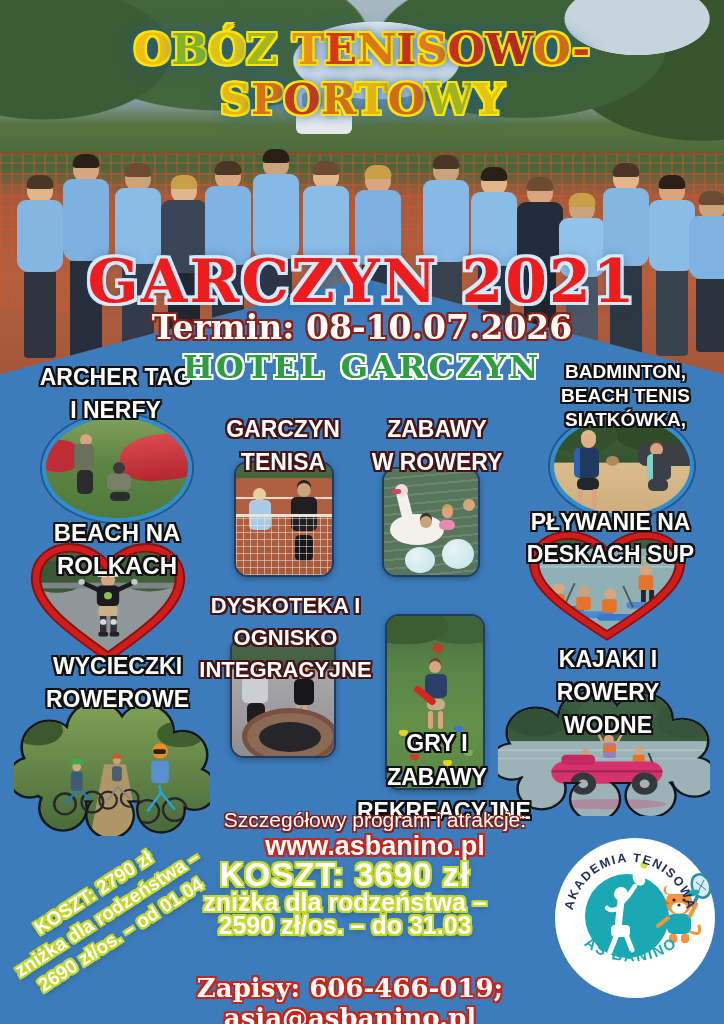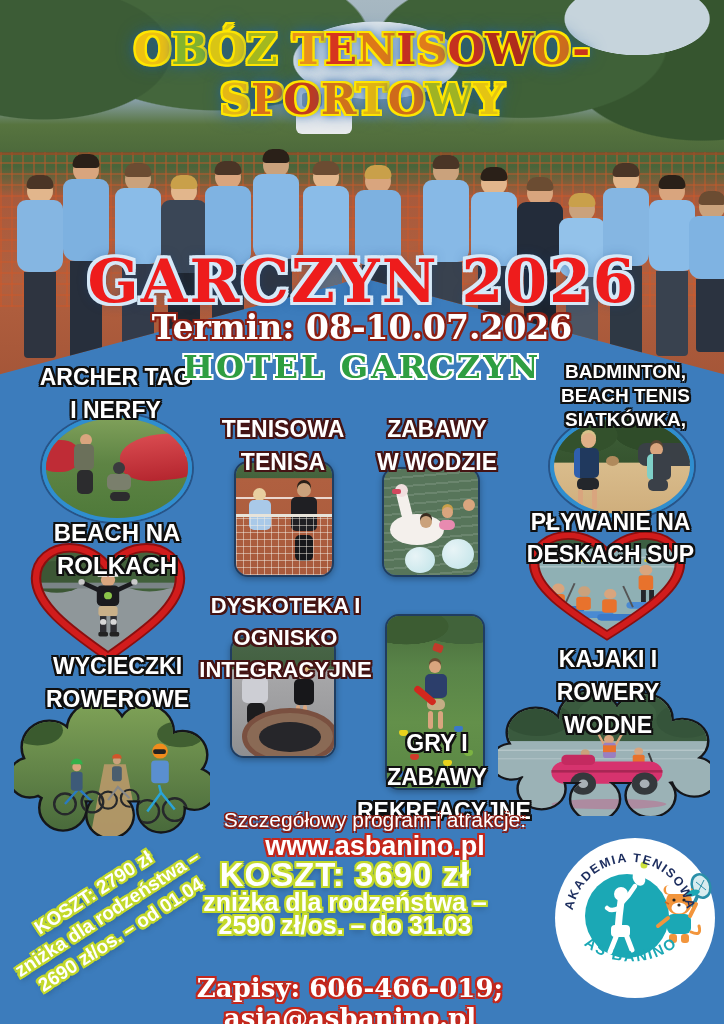--- a/index.html
+++ b/index.html
@@ -237,21 +237,21 @@
         <div class="kid" style="left: 686px; bottom: 26px; width: 52px; height: 158px;">
           <div class="k-head" style="background:#caa27c"></div>
           <div class="k-hair" style="background:#6b4c32"></div>
           <div class="k-torso" style="height:63px;background:#7fb3e2"></div>
           <div class="k-legs" style="height:73px;background:#2b3340"></div>
         </div>
       </div>
   </div>
 
   <h1 class="title" id="title"><span style="color: rgb(238, 193, 17);">O</span><span style="color: rgb(132, 180, 44);">B</span><span style="color: rgb(217, 197, 20);">Ó</span><span style="color: rgb(163, 184, 31);">Z</span><span style="text-shadow: none;">&nbsp;</span><span style="color: rgb(233, 143, 27);">T</span><span style="color: rgb(214, 53, 31);">E</span><span style="color: rgb(221, 120, 24);">N</span><span style="color: rgb(201, 47, 29);">I</span><span style="color: rgb(224, 124, 26);">S</span><span style="color: rgb(197, 48, 31);">O</span><span style="color: rgb(176, 44, 28);">W</span><span style="color: rgb(208, 109, 26);">O</span><span style="color: rgb(201, 52, 30);">-</span><span style="color: rgb(229, 183, 21);">S</span><span style="color: rgb(217, 111, 25);">P</span><span style="color: rgb(194, 58, 30);">O</span><span style="color: rgb(208, 114, 28);">R</span><span style="color: rgb(226, 180, 20);">T</span><span style="color: rgb(207, 107, 26);">O</span><span style="color: rgb(159, 179, 36);">W</span><span style="color: rgb(228, 196, 19);">Y</span></h1>
-  <div class="headline">GARCZYN 2026</div>
+  <div class="headline">GARCZYN 2021</div>
   <div class="term">Termin: 08-10.07.2026</div>
   <div class="hotel">HOTEL GARCZYN</div>
 
   <div class="lbl olk" style="left:18px;top:361px;width:195px;">
     <span style="display:block">ARCHER TAG</span>
     <span style="display:block">I NERFY</span>
   </div>
   <div class="ellipse-photo" style="left:42px;top:414px;width:142px;height:100px;">
     <div class="sc-archer">
       <div class="infl-b"></div>
@@ -261,38 +261,38 @@
       <div class="fig-head" style="left:24%;top:16%;width:12px;height:12px;background:#d9a57e;"></div>
       <div class="fig-box" style="left:20%;top:26%;width:20px;height:26px;background:#6b705a;"></div>
       <div class="fig-box" style="left:22%;top:52%;width:16px;height:24px;background:#2c2c2e;"></div>
       <div class="fig-head" style="left:47%;top:44%;width:12px;height:12px;background:#3a3a3e;"></div>
       <div class="fig-box" style="left:43%;top:56%;width:24px;height:16px;background:#7a7f6c;"></div>
       <div class="fig-box" style="left:45%;top:74%;width:20px;height:9px;background:#2c2c2e;"></div>
     </div>
   </div>
 
   <div class="lbl olm" style="left:213px;top:413px;width:140px;">
-    <span style="display:block">TENISOWA</span>
+    <span style="display:block">GARCZYN</span>
     <span style="display:block">TENISA</span>
   </div>
   <div class="rect-photo" style="left:234px;top:461px;width:96px;height:112px;">
     <div class="sc-tren">
       <div class="court-line"></div>
       <div class="fig-head" style="left:18%;top:22%;width:13px;height:13px;background:#e8cfa0;"></div>
       <div class="fig-box" style="left:14%;top:33%;width:22px;height:30px;background:#a9c9e8;"></div>
       <div class="fig-head" style="right:22%;top:18%;width:14px;height:14px;background:#caa27c;box-shadow:0 -3px 0 #2a2018;"></div>
       <div class="fig-box" style="right:16%;top:30%;width:26px;height:34px;background:#1f1f23;"></div>
       <div class="fig-box" style="right:20%;top:64%;width:18px;height:26px;background:#17171a;"></div>
       <div class="net"></div>
     </div>
   </div>
 
   <div class="lbl olm" style="left:367px;top:413px;width:140px;">
     <span style="display:block">ZABAWY</span>
-    <span style="display:block">W WODZIE</span>
+    <span style="display:block">W ROWERY</span>
   </div>
   <div class="rect-photo" style="left:382px;top:467px;width:94px;height:106px;">
     <div class="sc-zab">
       <div class="ripples"></div>
       <div class="flam-neck"></div>
         <div class="flam-head"></div>
         <div class="flam-beak"></div>
       <div class="flam-body"></div>
       <div class="float2"></div>
         <div class="float1"></div>

